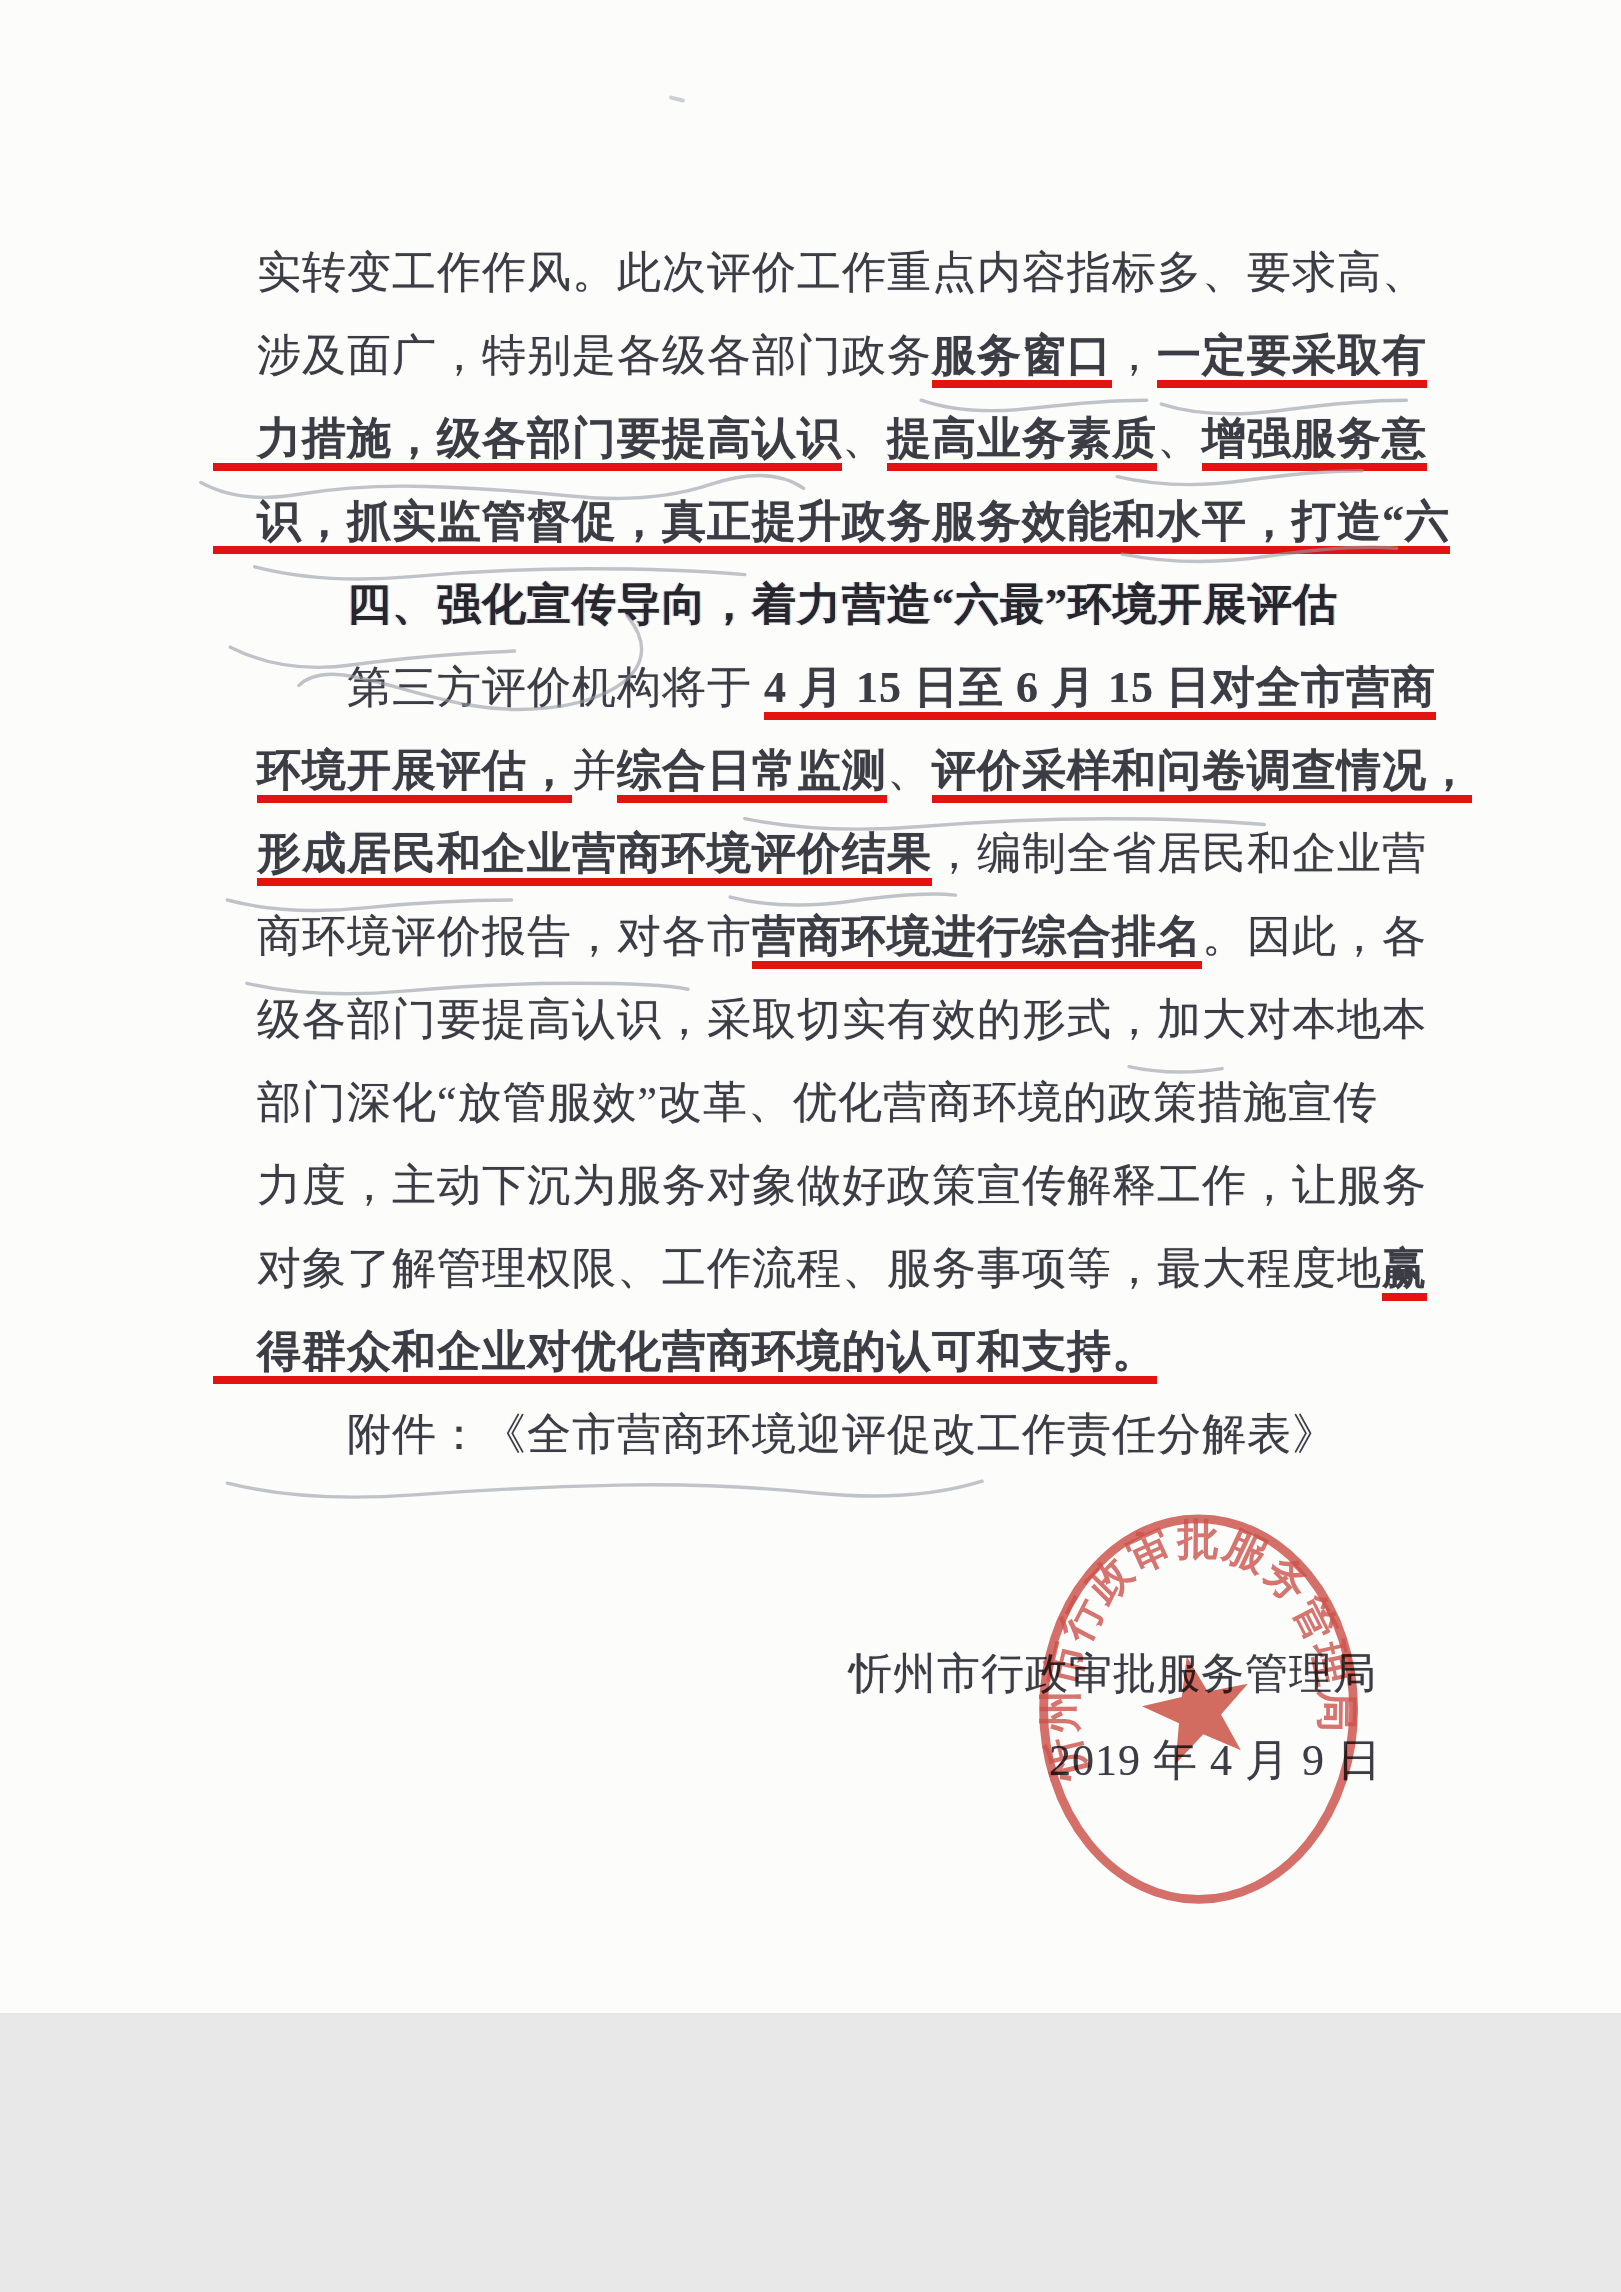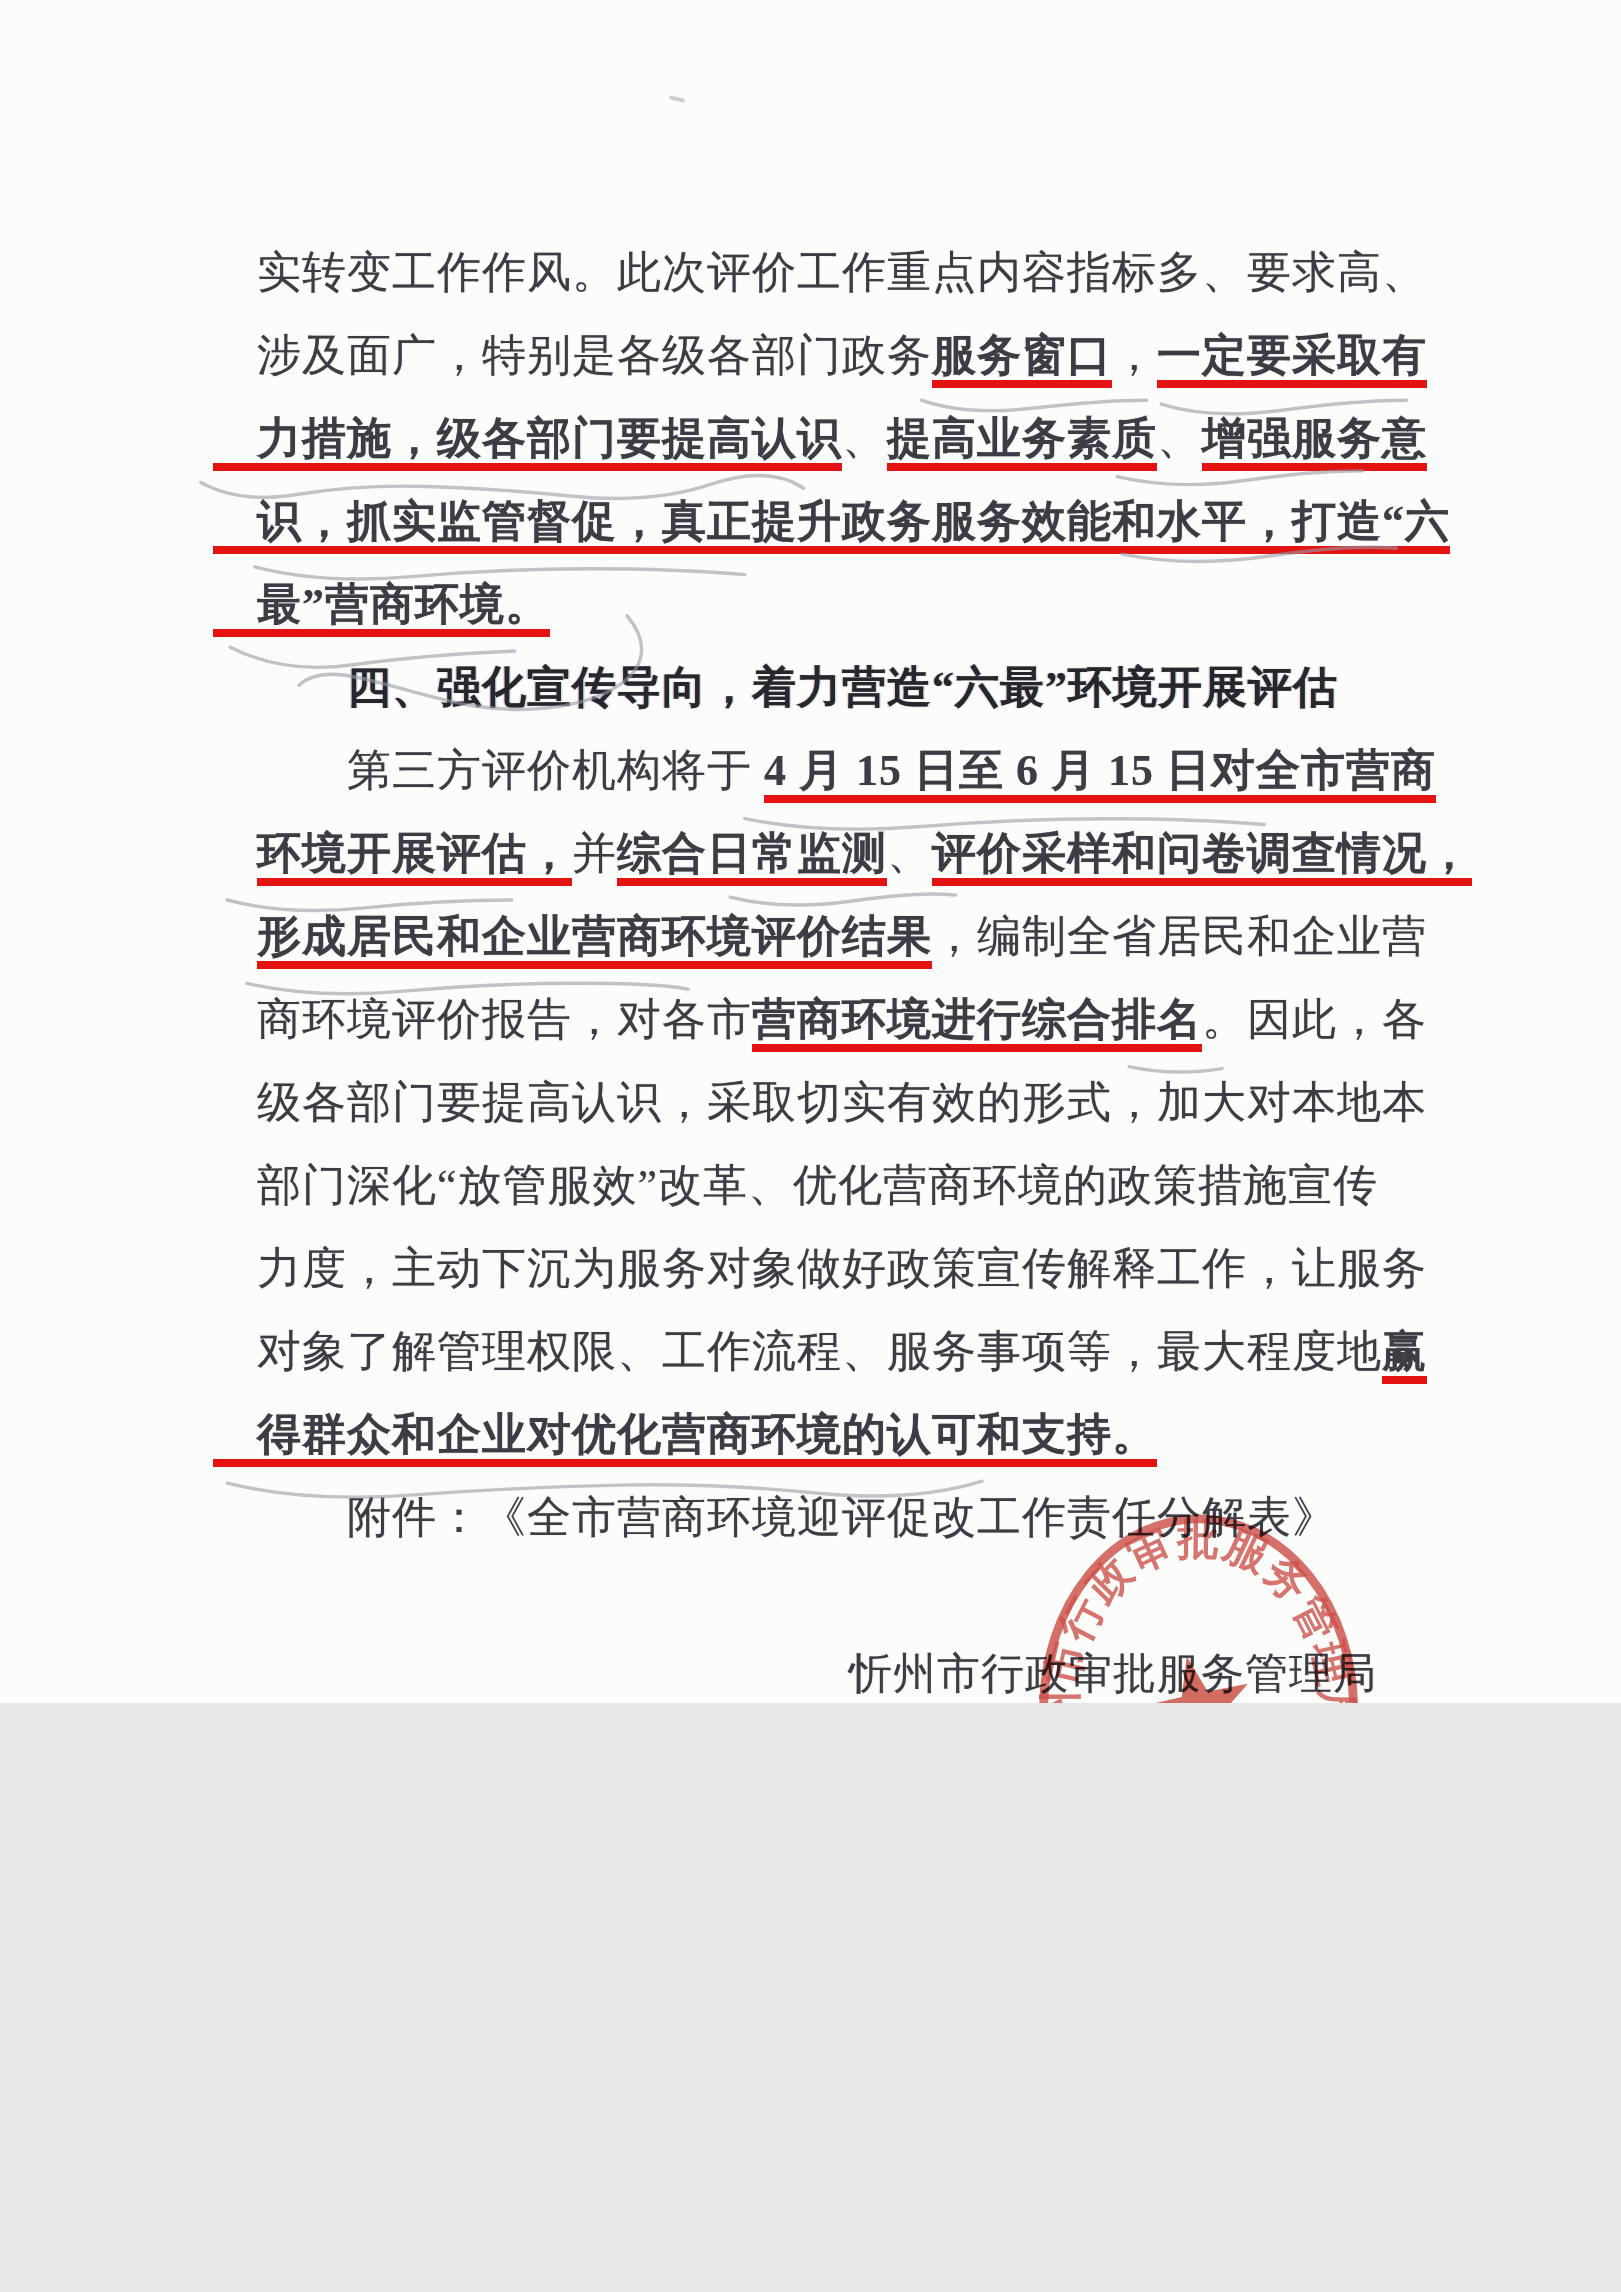--- a/index.html
+++ b/index.html
@@ -1,19 +1,19 @@
 <!DOCTYPE html>
 <html><head>
 <meta charset="utf-8">
 <title>Document</title>
 <style>
   html,body{margin:0;padding:0;background:#e8e8e8;}
   .page{
     position:relative;
-    width:1621px;height:1703px;
+    width:1621px;height:2013px;
     background:#fcfcfb;
     overflow:hidden;
     font-family:"Liberation Serif","DejaVu Serif",serif;
   }
   
   .doc-body{
     position:absolute;
     left:257px;top:231px;
     width:1215px;
     color:#3c3d44;
@@ -93,21 +93,20 @@
 
 <div class="page">
 
   <div class="mark-top"></div>
 
   <div class="doc-body">
       <div class="line"><span class="">实转变工作作风。此次评价工作重点内容指标多、要求高、</span></div>
       <div class="line"><span class="">涉及面广，特别是各级各部门政务</span><span class="u">服务窗口</span><span class="">，</span><span class="u">一定要采取有</span></div>
       <div class="line"><span class="u ext">力措施，级各部门要提高认识</span><span class="">、</span><span class="u">提高业务素质</span><span class="">、</span><span class="u">增强服务意</span></div>
       <div class="line"><span class="u ext">识，抓实监管督促，真正提升政务服务效能和水平，打造“六</span></div>
-      <div class="line"><span class="u ext">最”营商环境。</span></div>
       <div class="line indent bold"><span class="">四、强化宣传导向，着力营造“六最”环境开展评估</span></div>
       <div class="line indent"><span class="">第三方评价机构将于 </span><span class="u">4 月 15 日至 6 月 15 日对全市营商</span></div>
       <div class="line"><span class="u">环境开展评估，</span><span class="">并</span><span class="u">综合日常监测</span><span class="">、</span><span class="u">评价采样和问卷调查情况，</span></div>
       <div class="line"><span class="u">形成居民和企业营商环境评价结果</span><span class="">，编制全省居民和企业营</span></div>
       <div class="line"><span class="">商环境评价报告，对各市</span><span class="u">营商环境进行综合排名</span><span class="">。因此，各</span></div>
       <div class="line"><span class="">级各部门要提高认识，采取切实有效的形式，加大对本地本</span></div>
       <div class="line"><span class="">部门深化“放管服效”改革、优化营商环境的政策措施宣传</span></div>
       <div class="line"><span class="">力度，主动下沉为服务对象做好政策宣传解释工作，让服务</span></div>
       <div class="line"><span class="">对象了解管理权限、工作流程、服务事项等，最大程度地</span><span class="u">赢</span></div>
       <div class="line"><span class="u ext">得群众和企业对优化营商环境的认可和支持。</span></div>

